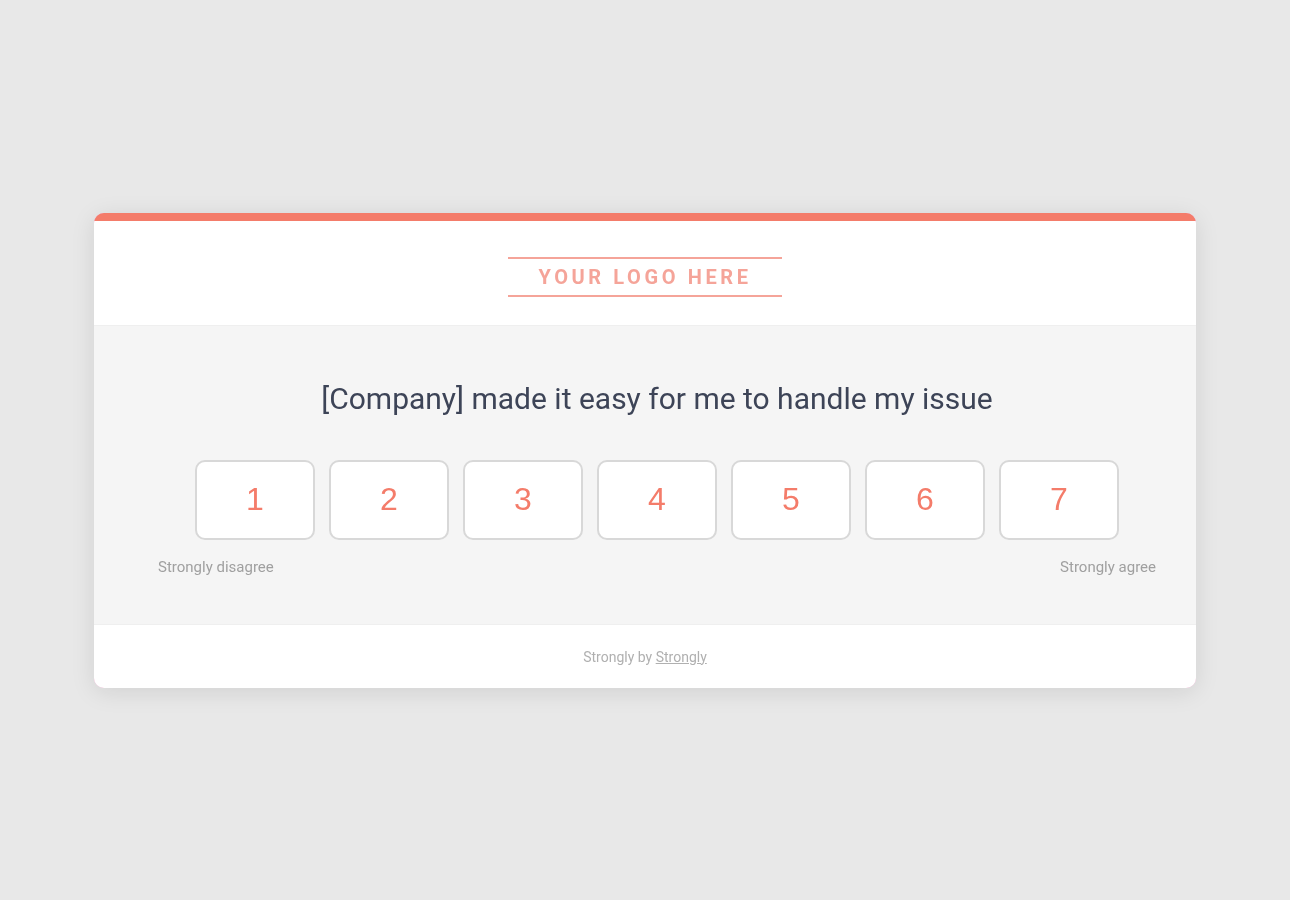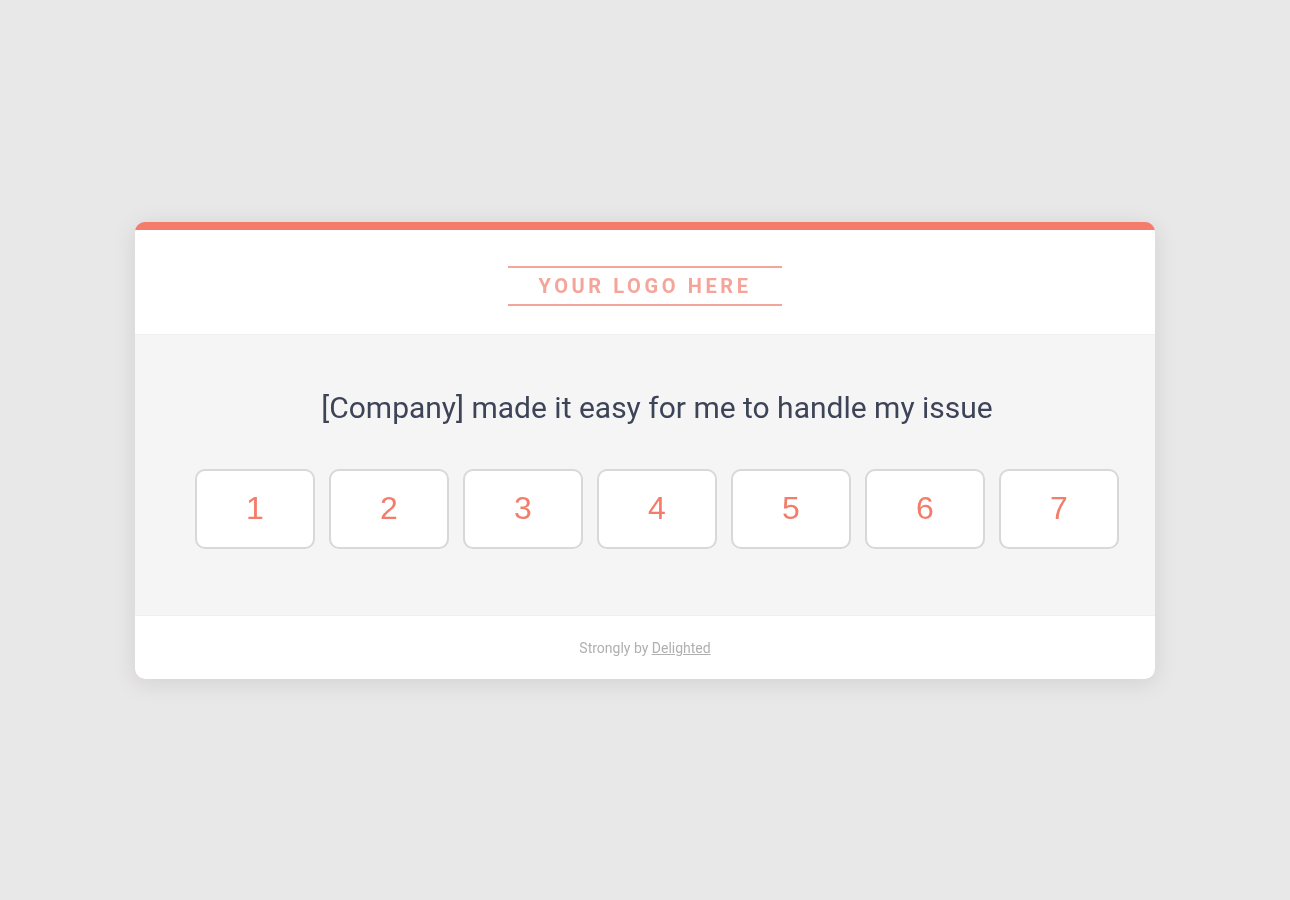--- a/index.html
+++ b/index.html
@@ -17,21 +17,21 @@
       font-family: -apple-system, BlinkMacSystemFont, 'Segoe UI', Roboto, sans-serif;
       width: 1290px;
       height: 900px;
       overflow: hidden;
     }
 
     .card {
       background: #f9a8d4;
       border-radius: 10px;
       box-shadow: 0 4px 24px rgba(0,0,0,0.10);
-      width: 1020px;
+      width: 1102px;
       overflow: hidden;
       position: relative;
     }
 
     .card-top-bar {
       height: 8px;
       background: linear-gradient(to right, #f47c6a, #f47c6a);
       width: 100%;
     }
 
@@ -138,20 +138,24 @@
     <div class="rating-row">
       <button class="rating-btn">1</button>
       <button class="rating-btn">2</button>
       <button class="rating-btn">3</button>
       <button class="rating-btn">4</button>
       <button class="rating-btn">5</button>
       <button class="rating-btn">6</button>
       <button class="rating-btn">7</button>
     </div>
 
+    <div class="labels-row">
+      <span class="label-text">Strongly disagree</span>
+      <span class="label-text">Strongly agree</span>
+    </div>
   </div>
 
   <div class="card-footer">
     <span class="powered-by">
-      <span>Strongly by </span><a href="#">Delighted</a>
+      <span>Strongly by </span><a href="#">Strongly</a>
     </span>
   </div>
 </div>
 
 </body></html>

